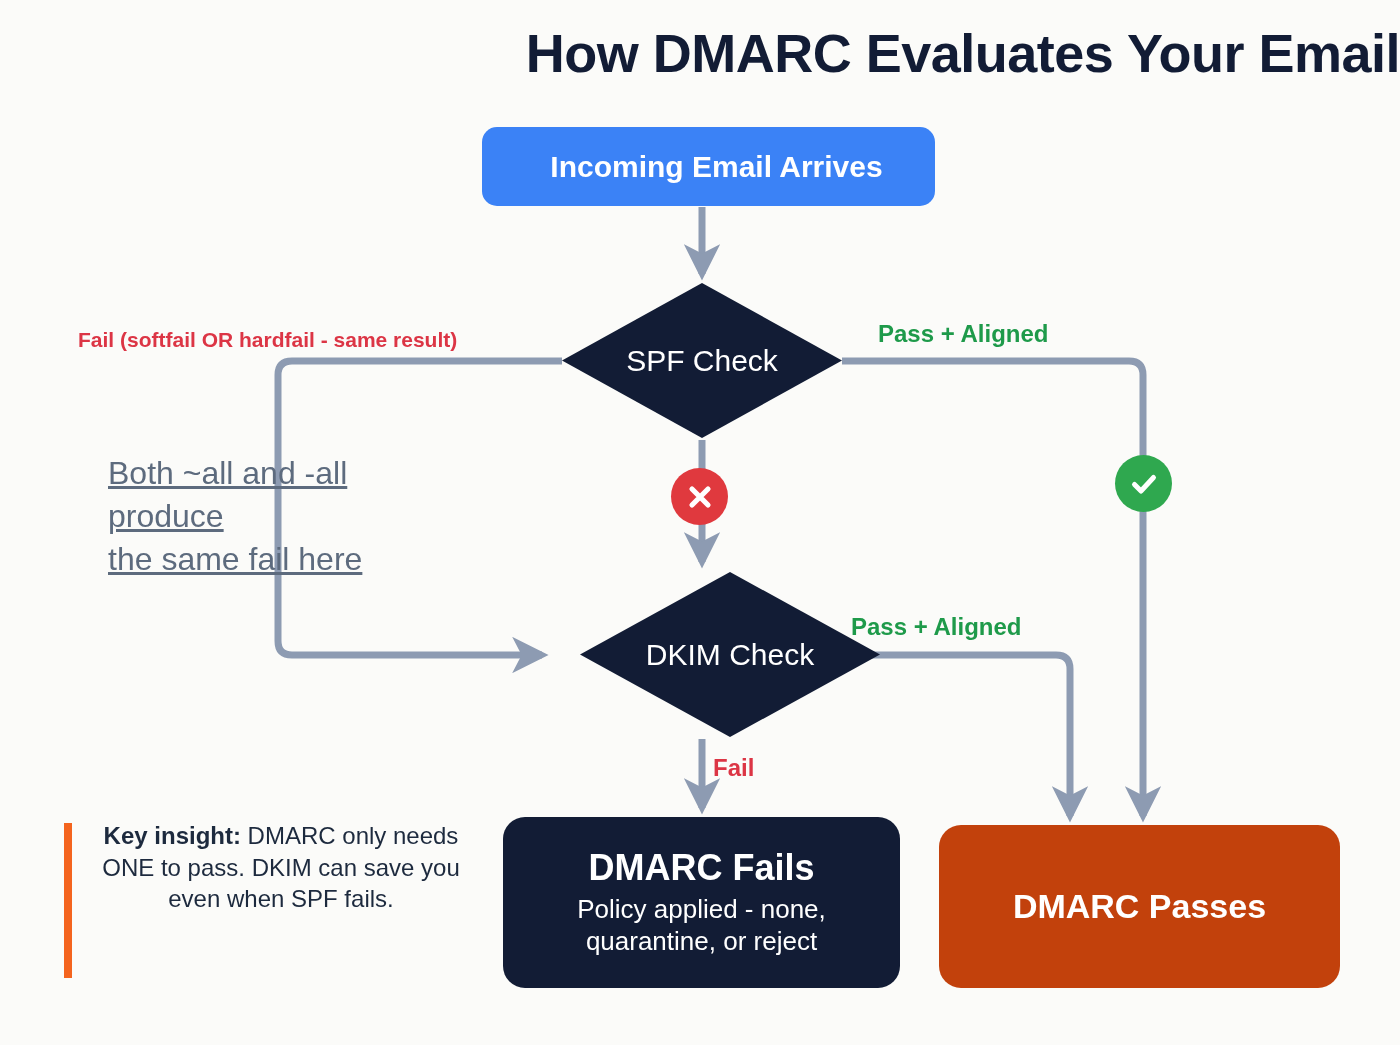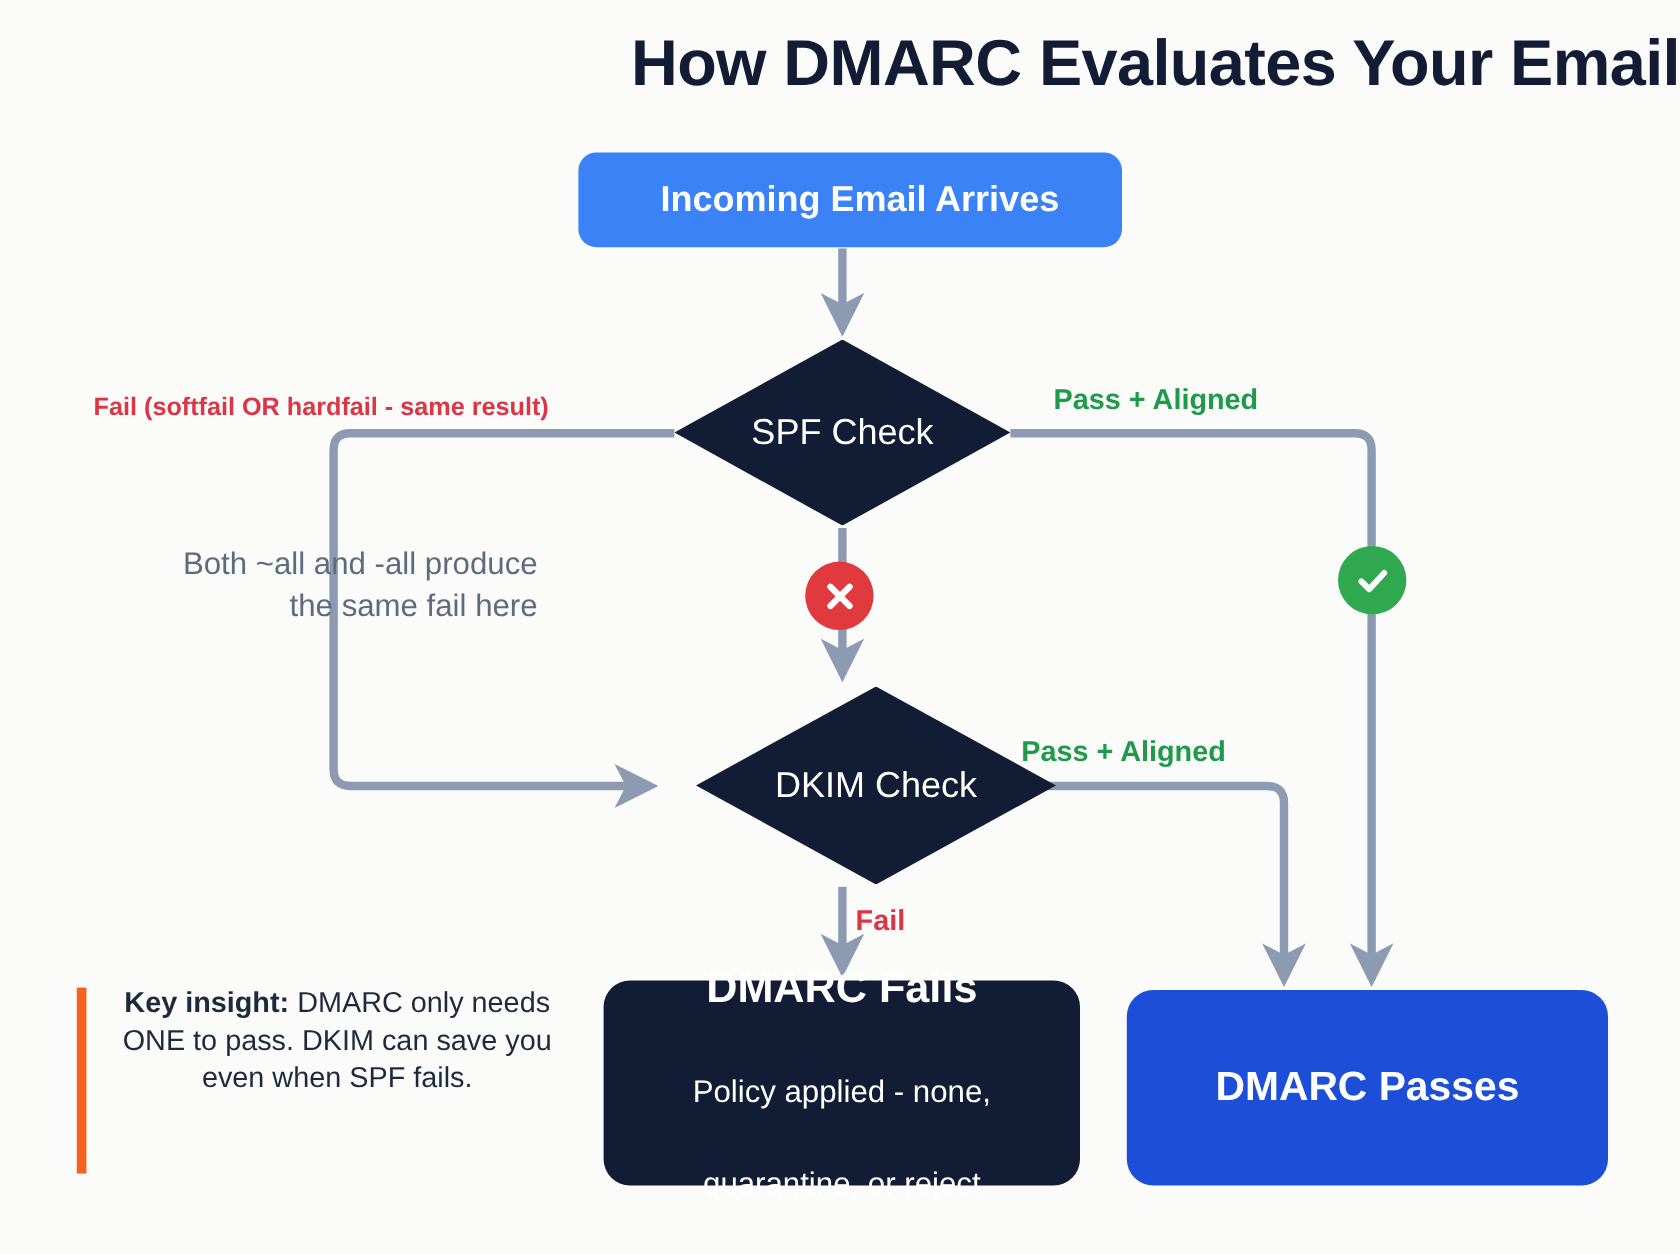--- a/index.html
+++ b/index.html
@@ -56,37 +56,36 @@
     border-radius: 15px;
     font-size: 30px;
     font-weight: bold;
     padding-left: 16px;
   }
   .pill-fail {
     left: 503px; top: 817px;
     width: 397px; height: 171px;
     background: #121c35;
     border-radius: 22px;
-    gap: 45px;
   }
   .pill-fail .big {
     font-size: 36px;
     font-weight: bold;
     line-height: 1.15;
     margin-bottom: 4px;
   }
   .pill-fail .sub {
     font-size: 26px;
     font-weight: normal;
     line-height: 1.25;
   }
   .pill-pass {
     left: 939px; top: 825px;
     width: 401px; height: 163px;
-    background: #1d4ed8;
+    background: #c2410c;
     border-radius: 22px;
     font-size: 34px;
     font-weight: bold;
   }
 
   
   .diamond-wrap {
     position: absolute;
     display: flex;
     align-items: center;
@@ -135,24 +134,25 @@
     left: 713px; top: 754px;
     font-size: 24px;
     color: #dc3545;
   }
 
   
   .note-gray {
     position: absolute;
     left: 108px; top: 452px;
     width: 340px;
-    text-align: right;
-    font-size: 26px;
+    text-align: left;
+    font-size: 32px;
     line-height: 1.35;
     color: #5d6b7e;
+    text-decoration: underline;
   }
 
   
   .callout {
     position: absolute;
     left: 64px; top: 820px;
     width: 380px;
     padding-left: 27px;
   }
   .callout-bar {

